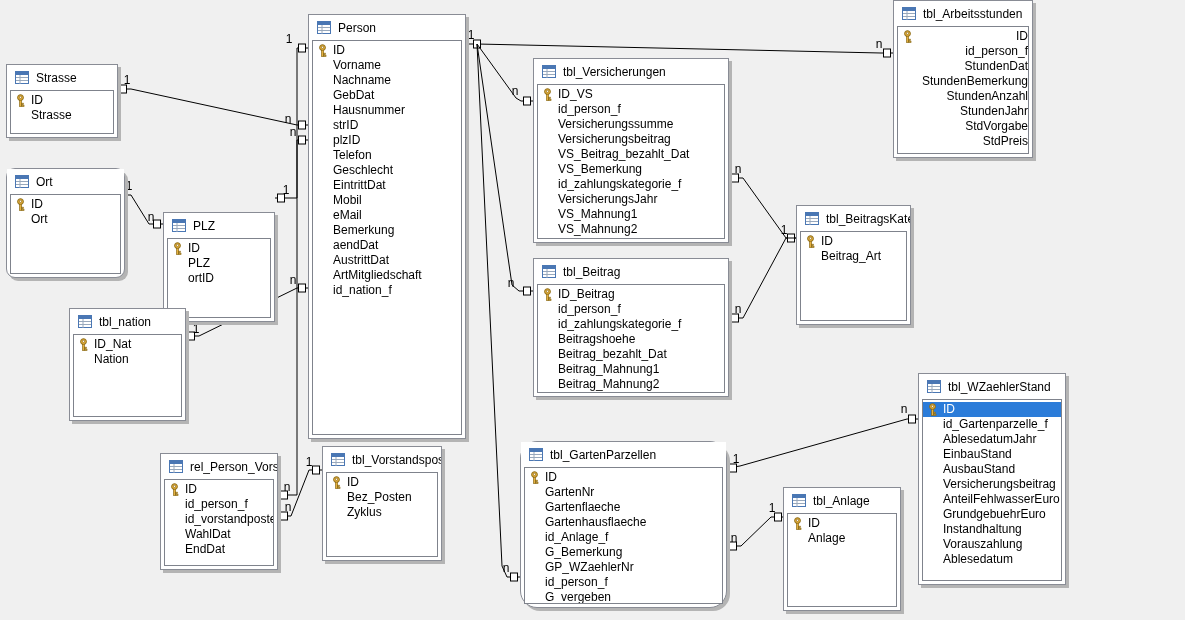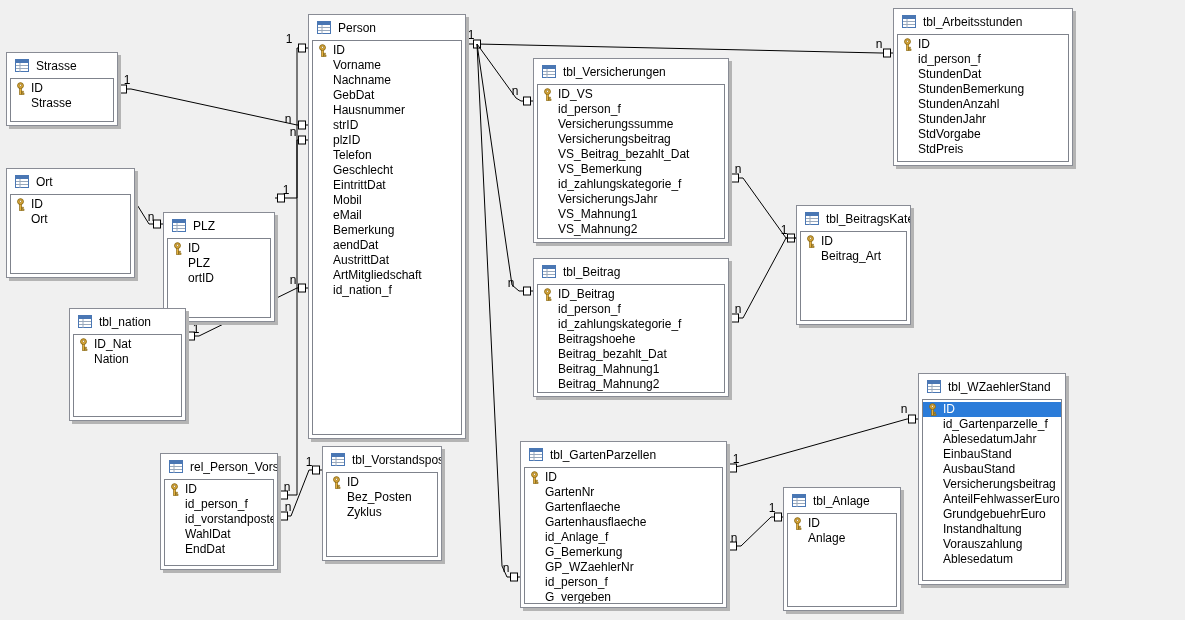--- a/index.html
+++ b/index.html
@@ -117,21 +117,21 @@
         <div class="field-row"><span>EintrittDat</span></div>
         <div class="field-row"><span>Mobil</span></div>
         <div class="field-row"><span>eMail</span></div>
         <div class="field-row"><span>Bemerkung</span></div>
         <div class="field-row"><span>aendDat</span></div>
         <div class="field-row"><span>AustrittDat</span></div>
         <div class="field-row"><span>ArtMitgliedschaft</span></div>
         <div class="field-row"><span>id_nation_f</span></div>
       </div>
     </div>
-    <div class="entity" style="left: 6px; top: 52px; width: 112px; height: 74px;">
+    <div class="entity" style="left: 6px; top: 64px; width: 112px; height: 74px;">
       <div class="entity-header">
         <span class="tbl-icon">
           <svg width="14" height="13" viewBox="0 0 14 13">
             <rect x="0.5" y="0.5" width="13" height="12" fill="#fff" stroke="#4a77b4"></rect>
             <rect x="1" y="1" width="12" height="3" fill="#4a77b4"></rect>
             <line x1="1" y1="6.5" x2="13" y2="6.5" stroke="#98a8bc" stroke-width="1"></line>
             <line x1="1" y1="9.5" x2="13" y2="9.5" stroke="#98a8bc" stroke-width="1"></line>
             <line x1="5" y1="4" x2="5" y2="13" stroke="#98a8bc" stroke-width="1"></line>
           </svg>
         </span>
@@ -141,21 +141,21 @@
         <div class="field-row"><span class="key-slot"><svg width="11" height="13" viewBox="0 0 11 13">
               <circle cx="5.5" cy="3.6" r="2.9" fill="#e6b13f" stroke="#8a6914" stroke-width="1"></circle>
               <circle cx="5.5" cy="3.3" r="1.1" fill="#fff" stroke="#8a6914" stroke-width="0.7"></circle>
               <rect x="4.6" y="6.2" width="1.9" height="6.2" fill="#e6b13f" stroke="#8a6914" stroke-width="0.7"></rect>
               <rect x="6.4" y="9.2" width="1.9" height="1.2" fill="#e6b13f" stroke="#8a6914" stroke-width="0.7"></rect>
               <rect x="6.4" y="11.2" width="2.6" height="1.2" fill="#e6b13f" stroke="#8a6914" stroke-width="0.7"></rect>
             </svg></span><span>ID</span></div>
         <div class="field-row"><span>Strasse</span></div>
       </div>
     </div>
-    <div class="entity" style="left: 6px; top: 168px; width: 129px; height: 110px;">
+    <div class="entity" style="left: 6px; top: 168px; width: 119px; height: 110px; border-radius: 9px;">
       <div class="entity-header">
         <span class="tbl-icon">
           <svg width="14" height="13" viewBox="0 0 14 13">
             <rect x="0.5" y="0.5" width="13" height="12" fill="#fff" stroke="#4a77b4"></rect>
             <rect x="1" y="1" width="12" height="3" fill="#4a77b4"></rect>
             <line x1="1" y1="6.5" x2="13" y2="6.5" stroke="#98a8bc" stroke-width="1"></line>
             <line x1="1" y1="9.5" x2="13" y2="9.5" stroke="#98a8bc" stroke-width="1"></line>
             <line x1="5" y1="4" x2="5" y2="13" stroke="#98a8bc" stroke-width="1"></line>
           </svg>
         </span>
@@ -329,21 +329,21 @@
         <div class="field-row"><span>id_person_f</span></div>
         <div class="field-row"><span>id_zahlungskategorie_f</span></div>
         <div class="field-row"><span>Beitragshoehe</span></div>
         <div class="field-row"><span>Beitrag_bezahlt_Dat</span></div>
         <div class="field-row"><span>Beitrag_Mahnung1</span></div>
         <div class="field-row"><span>Beitrag_Mahnung2</span></div>
         <div class="field-row"><span>Beitrag_Bemerkung</span></div>
         <div class="field-row"><span>BeitragsJahr</span></div>
       </div>
     </div>
-    <div class="entity" style="left: 520px; top: 441px; width: 207px; height: 167px;">
+    <div class="entity" style="left: 520px; top: 441px; width: 207px; height: 167px; border-radius: 17px;">
       <div class="entity-header">
         <span class="tbl-icon">
           <svg width="14" height="13" viewBox="0 0 14 13">
             <rect x="0.5" y="0.5" width="13" height="12" fill="#fff" stroke="#4a77b4"></rect>
             <rect x="1" y="1" width="12" height="3" fill="#4a77b4"></rect>
             <line x1="1" y1="6.5" x2="13" y2="6.5" stroke="#98a8bc" stroke-width="1"></line>
             <line x1="1" y1="9.5" x2="13" y2="9.5" stroke="#98a8bc" stroke-width="1"></line>
             <line x1="5" y1="4" x2="5" y2="13" stroke="#98a8bc" stroke-width="1"></line>
           </svg>
         </span>
@@ -408,21 +408,21 @@
         <div class="field-row"><span class="key-slot"><svg width="11" height="13" viewBox="0 0 11 13">
               <circle cx="5.5" cy="3.6" r="2.9" fill="#e6b13f" stroke="#8a6914" stroke-width="1"></circle>
               <circle cx="5.5" cy="3.3" r="1.1" fill="#fff" stroke="#8a6914" stroke-width="0.7"></circle>
               <rect x="4.6" y="6.2" width="1.9" height="6.2" fill="#e6b13f" stroke="#8a6914" stroke-width="0.7"></rect>
               <rect x="6.4" y="9.2" width="1.9" height="1.2" fill="#e6b13f" stroke="#8a6914" stroke-width="0.7"></rect>
               <rect x="6.4" y="11.2" width="2.6" height="1.2" fill="#e6b13f" stroke="#8a6914" stroke-width="0.7"></rect>
             </svg></span><span>ID</span></div>
         <div class="field-row"><span>Beitrag_Art</span></div>
       </div>
     </div>
-    <div class="entity" style="left: 893px; top: 8px; width: 180px; height: 158px;">
+    <div class="entity" style="left: 893px; top: 0; width: 140px; height: 158px; text-align: right;">
       <div class="entity-header">
         <span class="tbl-icon">
           <svg width="14" height="13" viewBox="0 0 14 13">
             <rect x="0.5" y="0.5" width="13" height="12" fill="#fff" stroke="#4a77b4"></rect>
             <rect x="1" y="1" width="12" height="3" fill="#4a77b4"></rect>
             <line x1="1" y1="6.5" x2="13" y2="6.5" stroke="#98a8bc" stroke-width="1"></line>
             <line x1="1" y1="9.5" x2="13" y2="9.5" stroke="#98a8bc" stroke-width="1"></line>
             <line x1="5" y1="4" x2="5" y2="13" stroke="#98a8bc" stroke-width="1"></line>
           </svg>
         </span>

